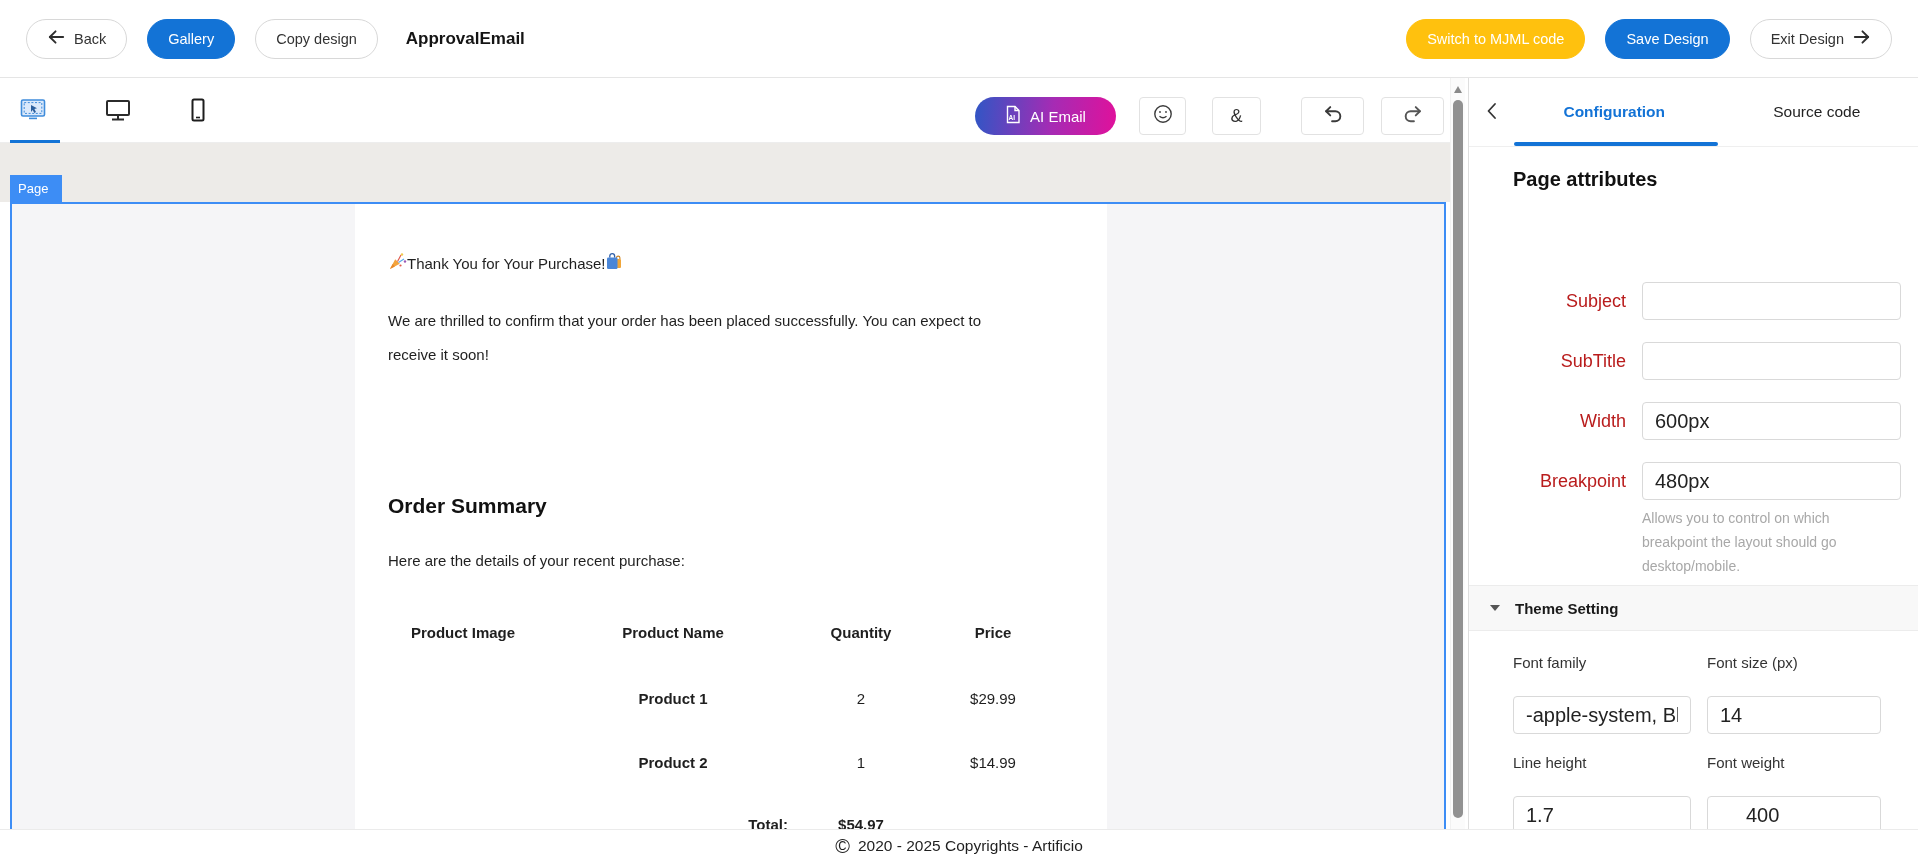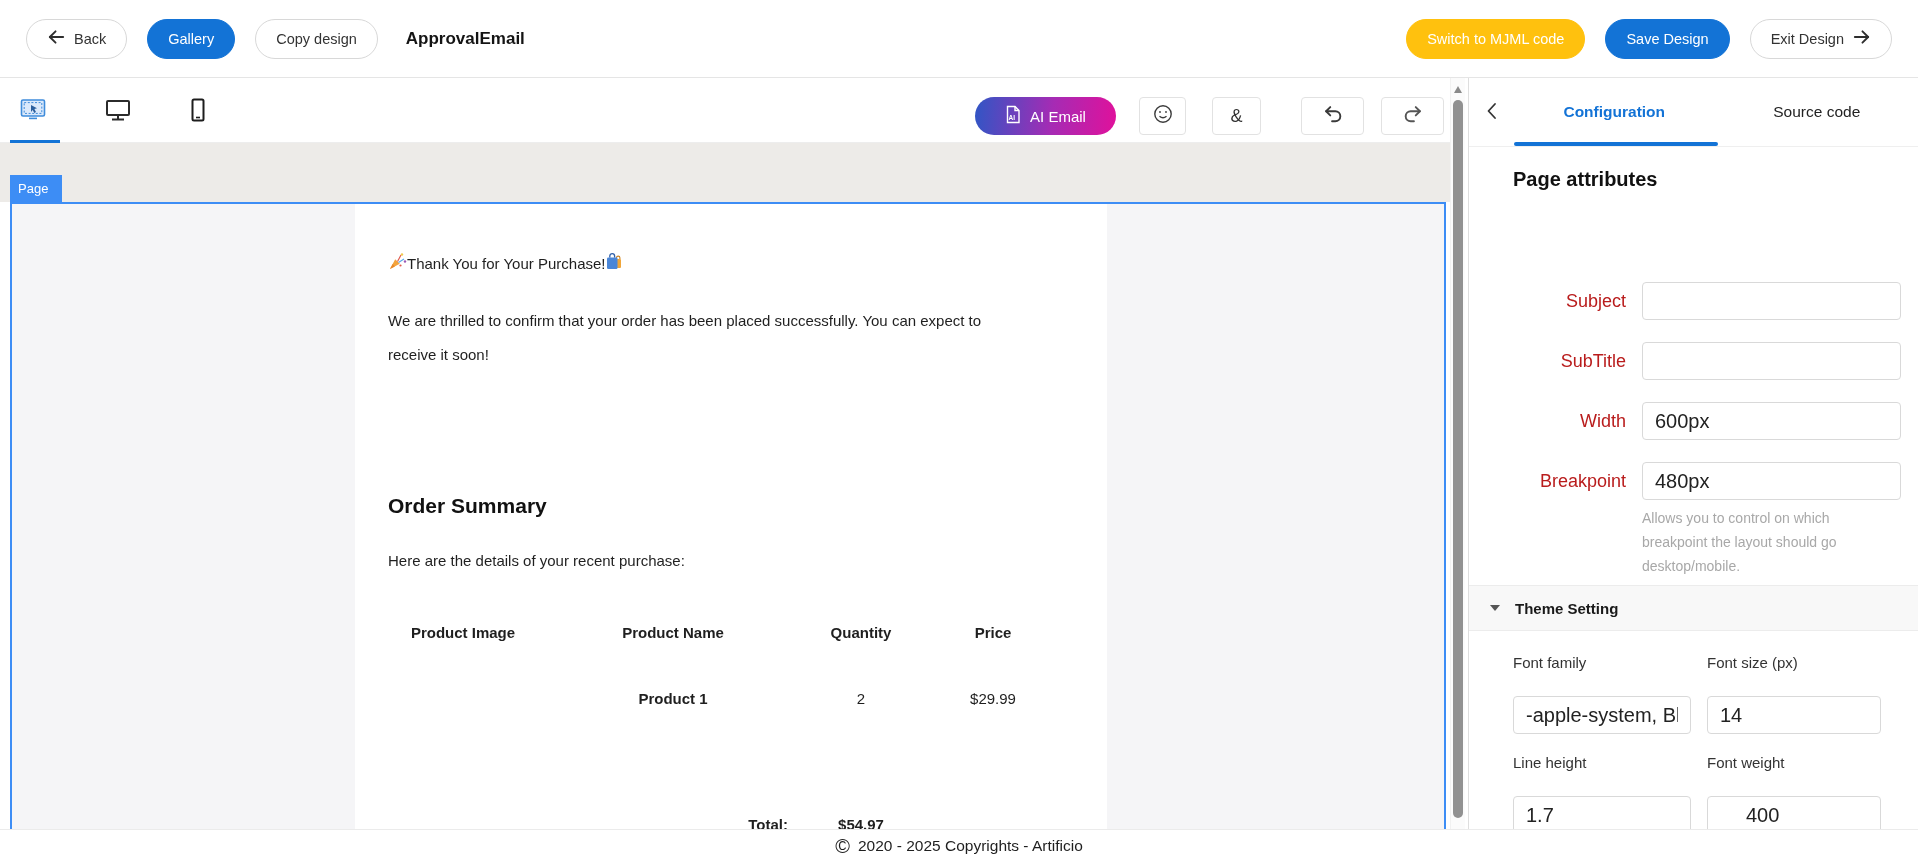--- a/index.html
+++ b/index.html
@@ -258,20 +258,26 @@
             <span class="tc2">Product Name</span>
             <span class="tc3">Quantity</span>
             <span class="tc4">Price</span>
           </div>
           <div class="t-row t-r1">
             <span class="tc1"></span>
             <span class="tc2 t-name">Product 1</span>
             <span class="tc3">2</span>
             <span class="tc4">$29.99</span>
           </div>
+          <div class="t-row t-r2">
+            <span class="tc1"></span>
+            <span class="tc2 t-name">Product 2</span>
+            <span class="tc3">1</span>
+            <span class="tc4">$14.99</span>
+          </div>
           <div class="t-row t-total">
             <span class="tc1"></span>
             <span class="tc2">Total:</span>
             <span class="tc3">$54.97</span>
             <span class="tc4"></span>
           </div>
 
         </div>
       </div>
     </div>

